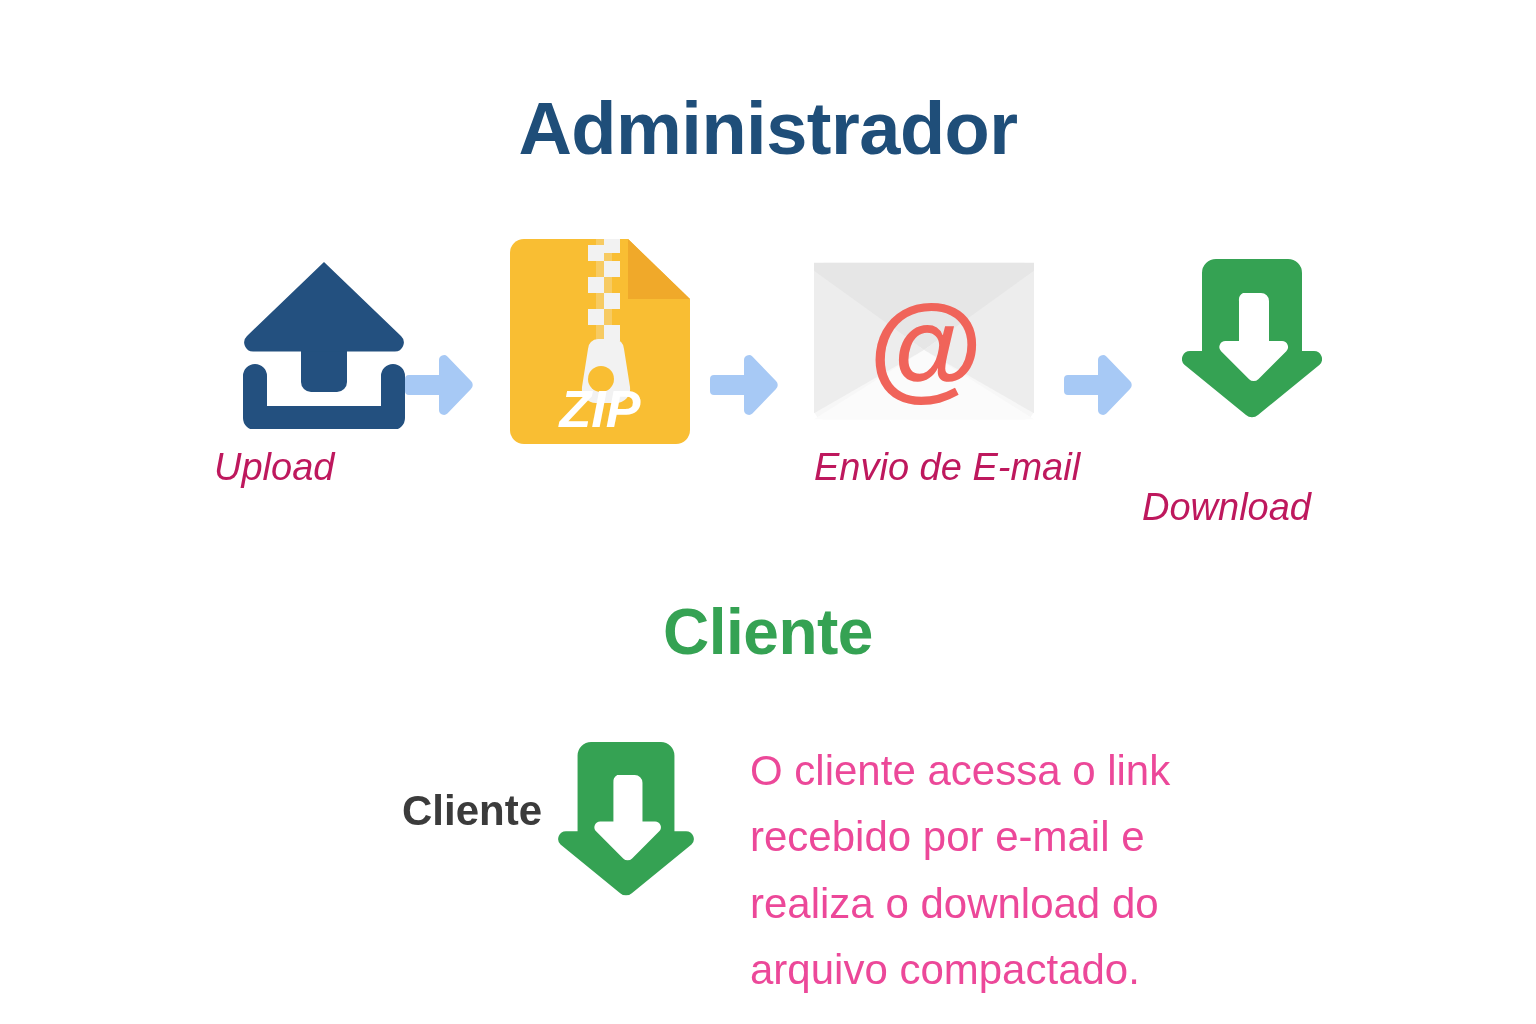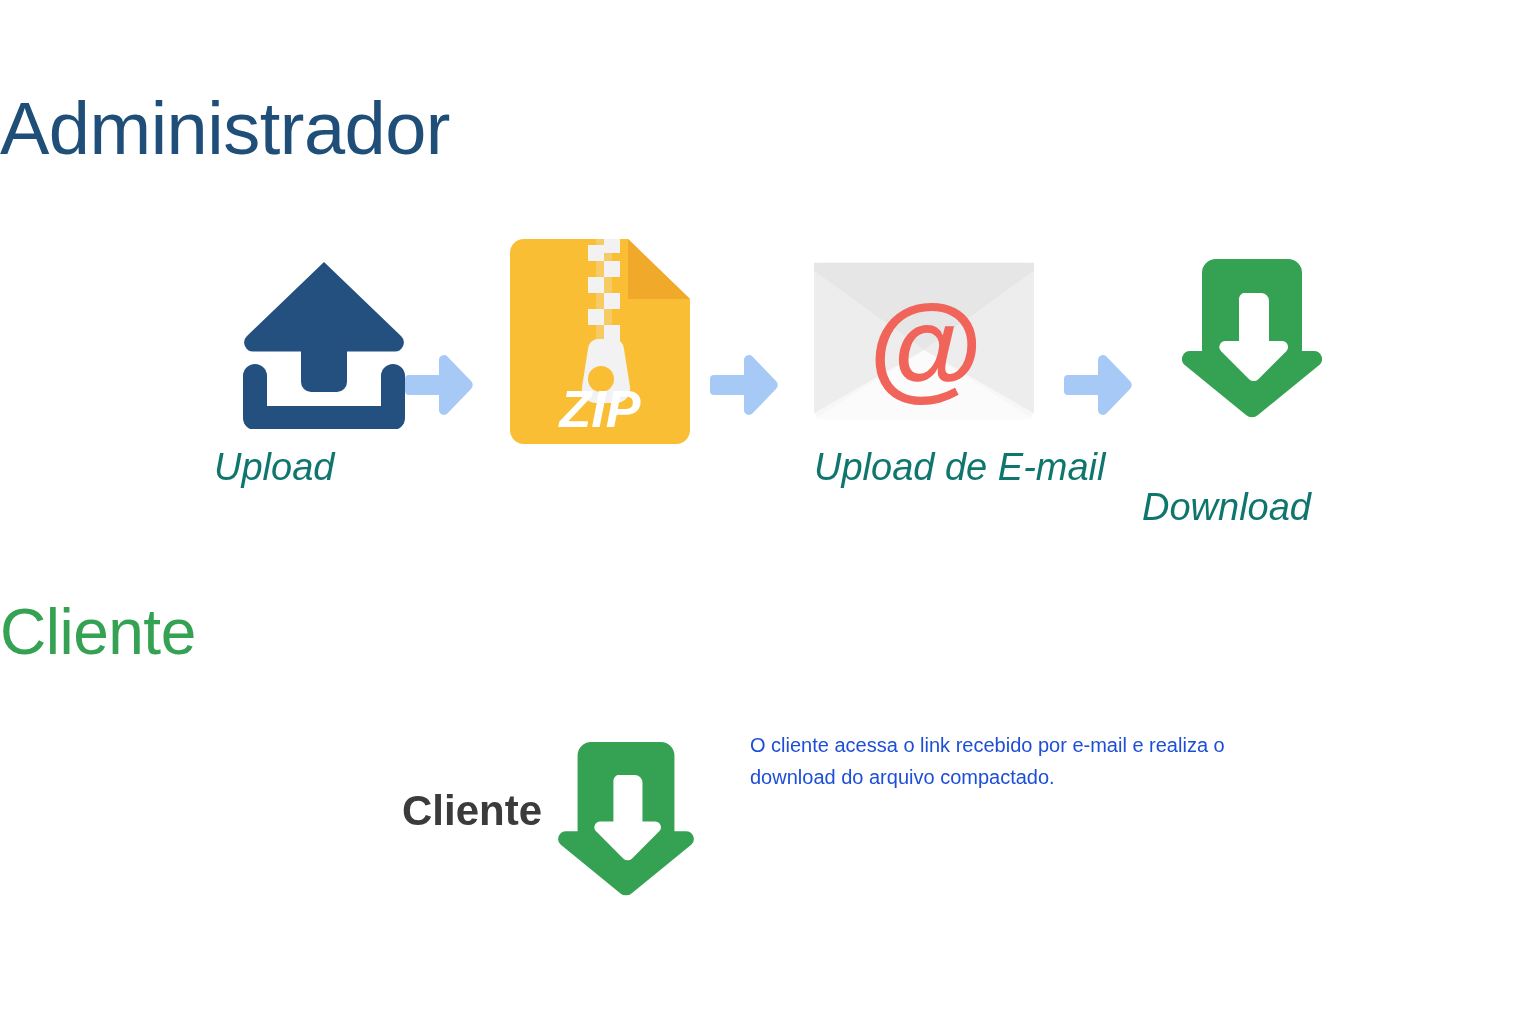--- a/index.html
+++ b/index.html
@@ -19,22 +19,22 @@
     position: relative;
     width: 1536px;
     height: 1024px;
     background: #ffffff;
   }
 
   
   .section-title {
     position: absolute;
     width: 100%;
-    text-align: left;
-    font-weight: normal;
+    text-align: center;
+    font-weight: bold;
     letter-spacing: -0.5px;
     line-height: 1;
   }
   #admin-title {
     top: 92px;
     font-size: 74px;
     color: #1f4e79;
   }
   #cliente-title {
     top: 600px;
@@ -61,21 +61,21 @@
     font-style: italic;
   }
   .step-icon {
     height: 210px;
     display: flex;
     align-items: center;
     justify-content: center;
   }
   .step-label {
     font-size: 38px;
-    color: #0f766e;
+    color: #be185d;
     white-space: nowrap;
     line-height: 1;
     margin-top: 2px;
   }
 
   #step-upload        { left: 214px; }
   #step-compactacao   { left: 490px; }
   #step-email         { left: 814px; }
   #step-download      { left: 1142px; gap: 44px; }
 
@@ -111,25 +111,25 @@
   #client-download-icon {
     position: absolute;
     left: 556px;
     top: 12px;
     width: 140px;
     height: 155px;
   }
   #client-desc {
     position: absolute;
     left: 750px;
-    top: 0px;
+    top: 8px;
     width: 520px;
-    font-size: 20px;
+    font-size: 42px;
     line-height: 1.58;
-    color: #1d4ed8;
+    color: #ec4899;
   }
 </style>
 </head>
 <body>
 
 <div class="canvas">
 
   <div class="section-title" id="admin-title">Administrador</div>
 
   <div id="admin-flow">
@@ -202,21 +202,21 @@
           <rect x="0" y="0" width="222" height="158" rx="10" fill="#f7f7f7"></rect>
 
           <path d="M0 10 L111 88 L222 10 V0 H0 Z" fill="#e6e6e6"></path>
           <path d="M0 8 L111 88 L0 152 Z" fill="#ededed"></path>
           <path d="M222 8 L111 88 L222 152 Z" fill="#ededed"></path>
           <path d="M0 158 L111 88 L222 158 Z" fill="#fbfbfb"></path>
 
           <text x="111" y="126" text-anchor="middle" font-family="Liberation Sans, sans-serif" font-size="118" font-weight="bold" fill="#f0645a">@</text>
         </svg>
       </div>
-      <div class="step-label">Upload de E-mail</div>
+      <div class="step-label">Envio de E-mail</div>
     </div>
 
     <div class="flow-arrow" id="arrow-3">
       <svg width="70" height="62" viewBox="0 0 70 62">
         <path d="M4 21 h30 V6 a5 5 0 0 1 8.4 -3.6 L66 27 a5.5 5.5 0 0 1 0 8 L42.4 59.6
                  A5 5 0 0 1 34 56 V41 H4 a4 4 0 0 1 -4 -4 V25 a4 4 0 0 1 4 -4 z" fill="#a7c9f5"></path>
       </svg>
     </div>
 
     <div class="step" id="step-download">

